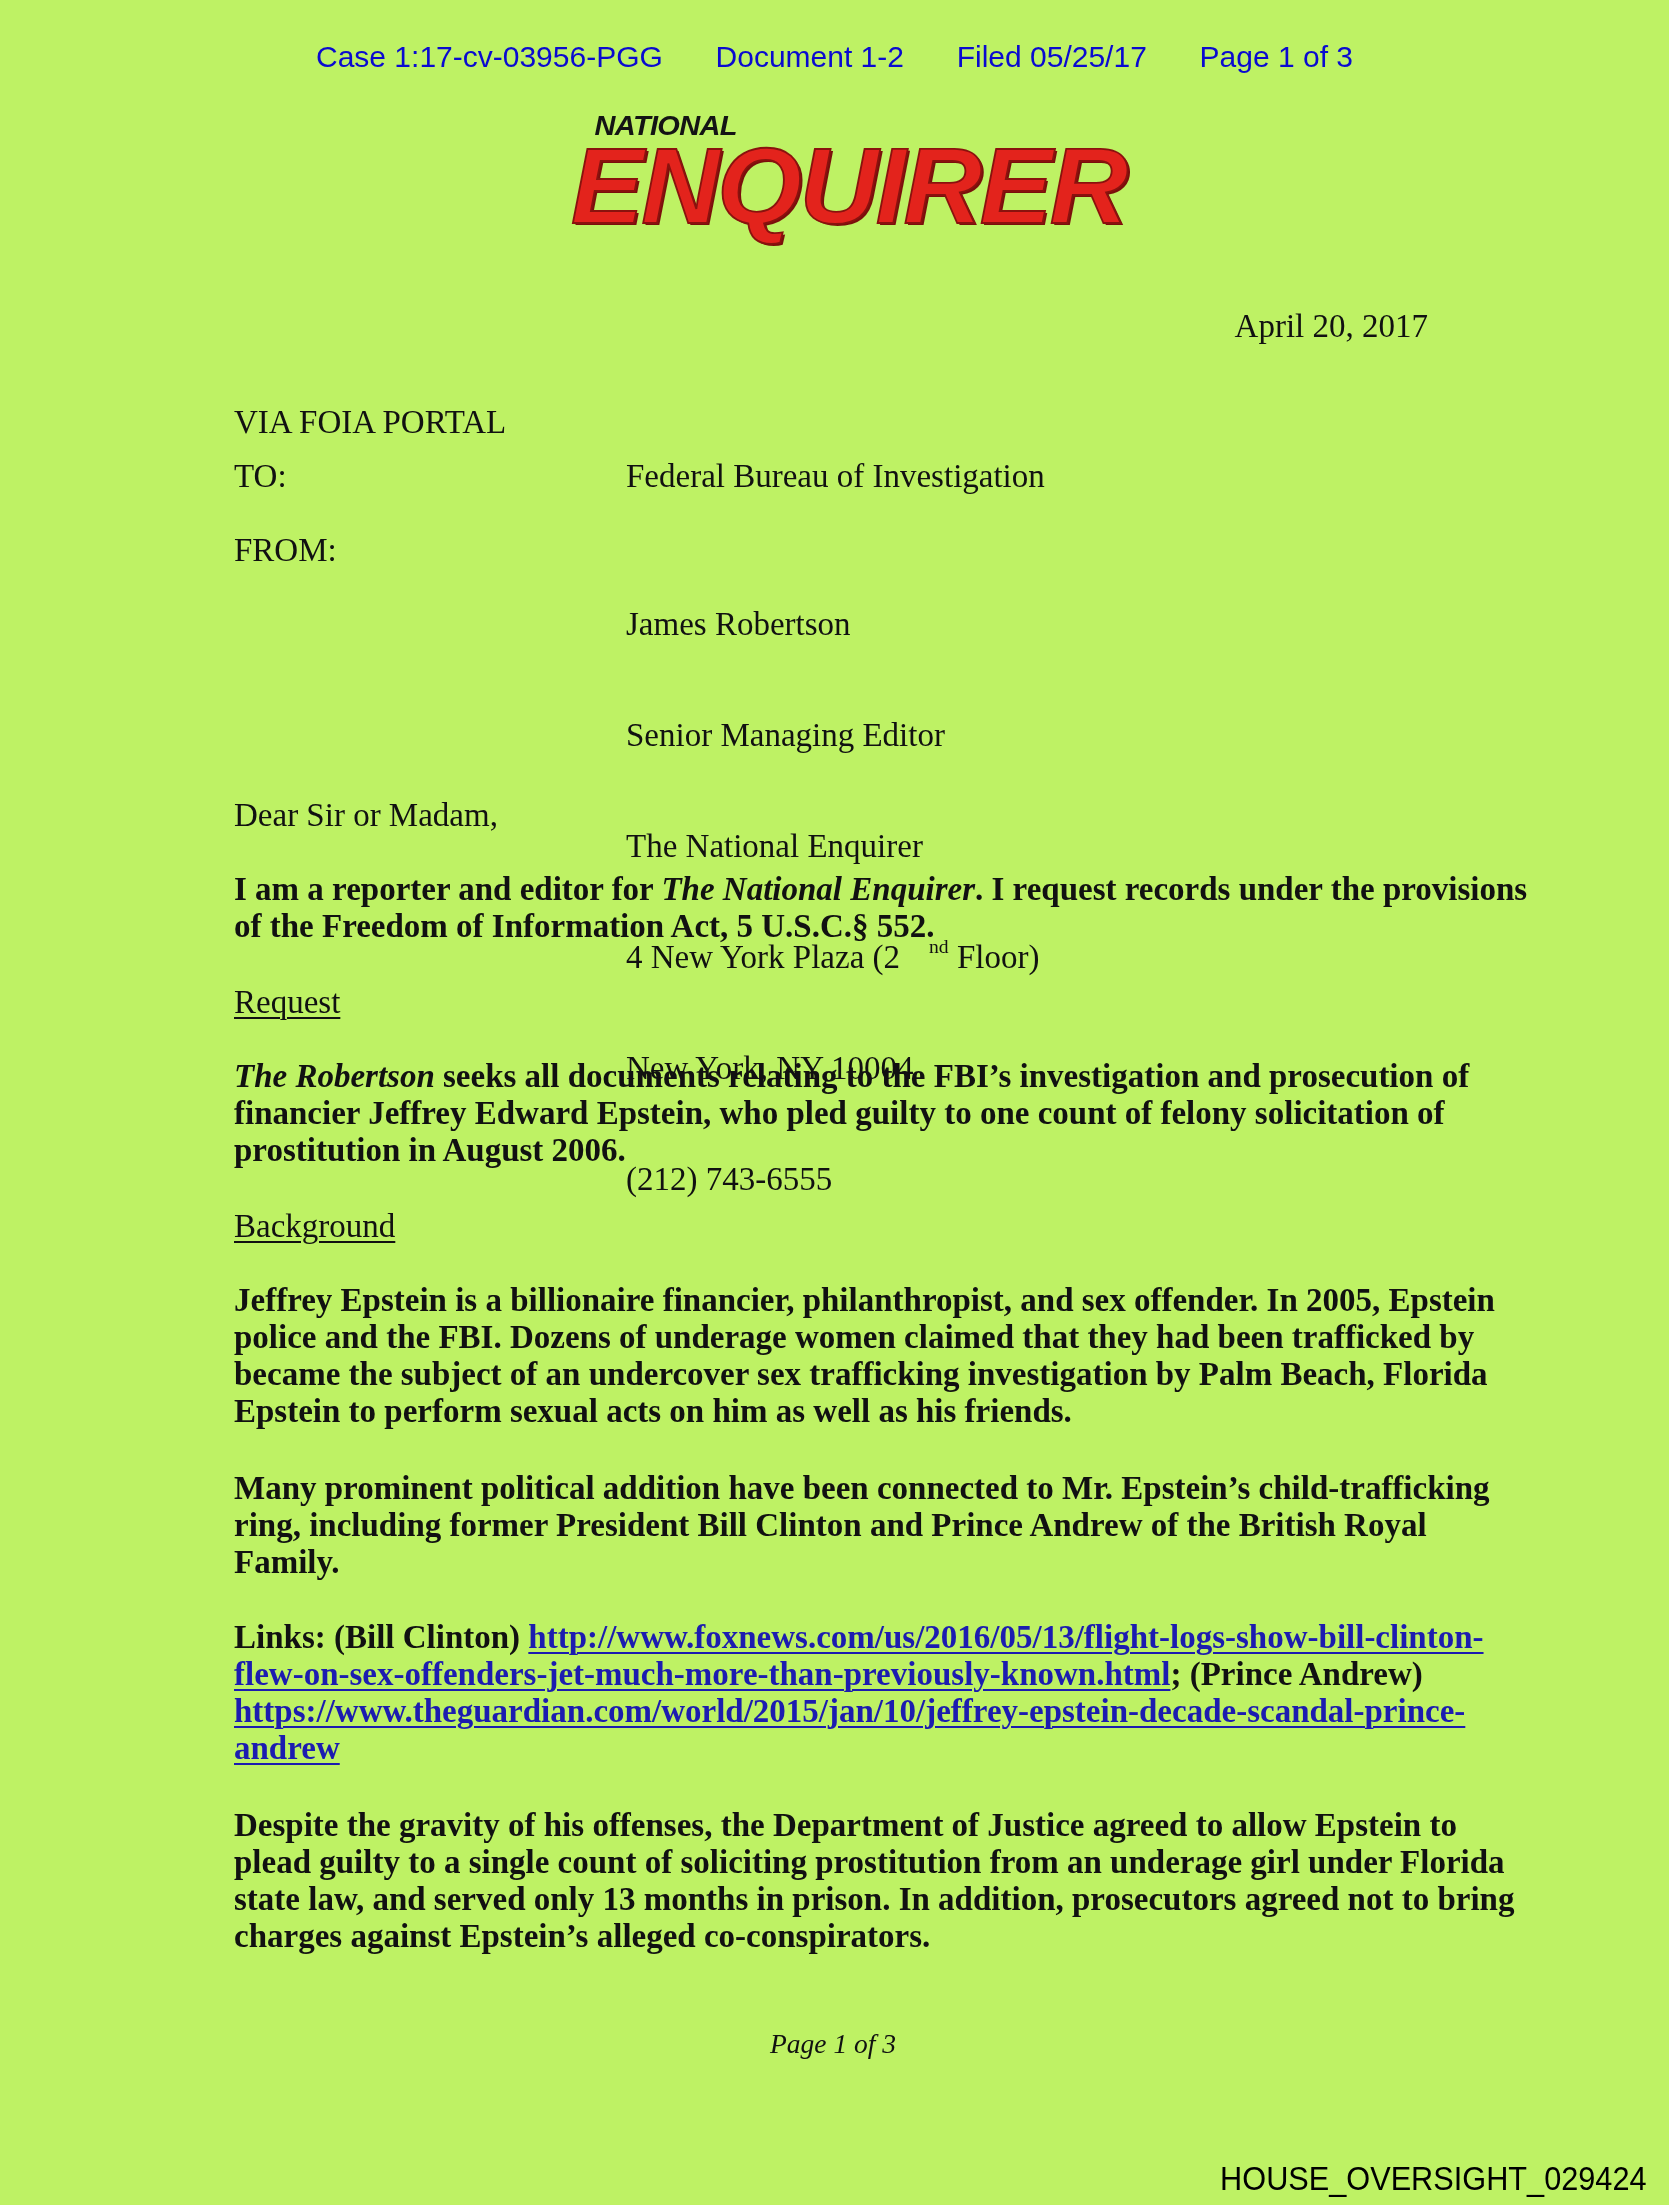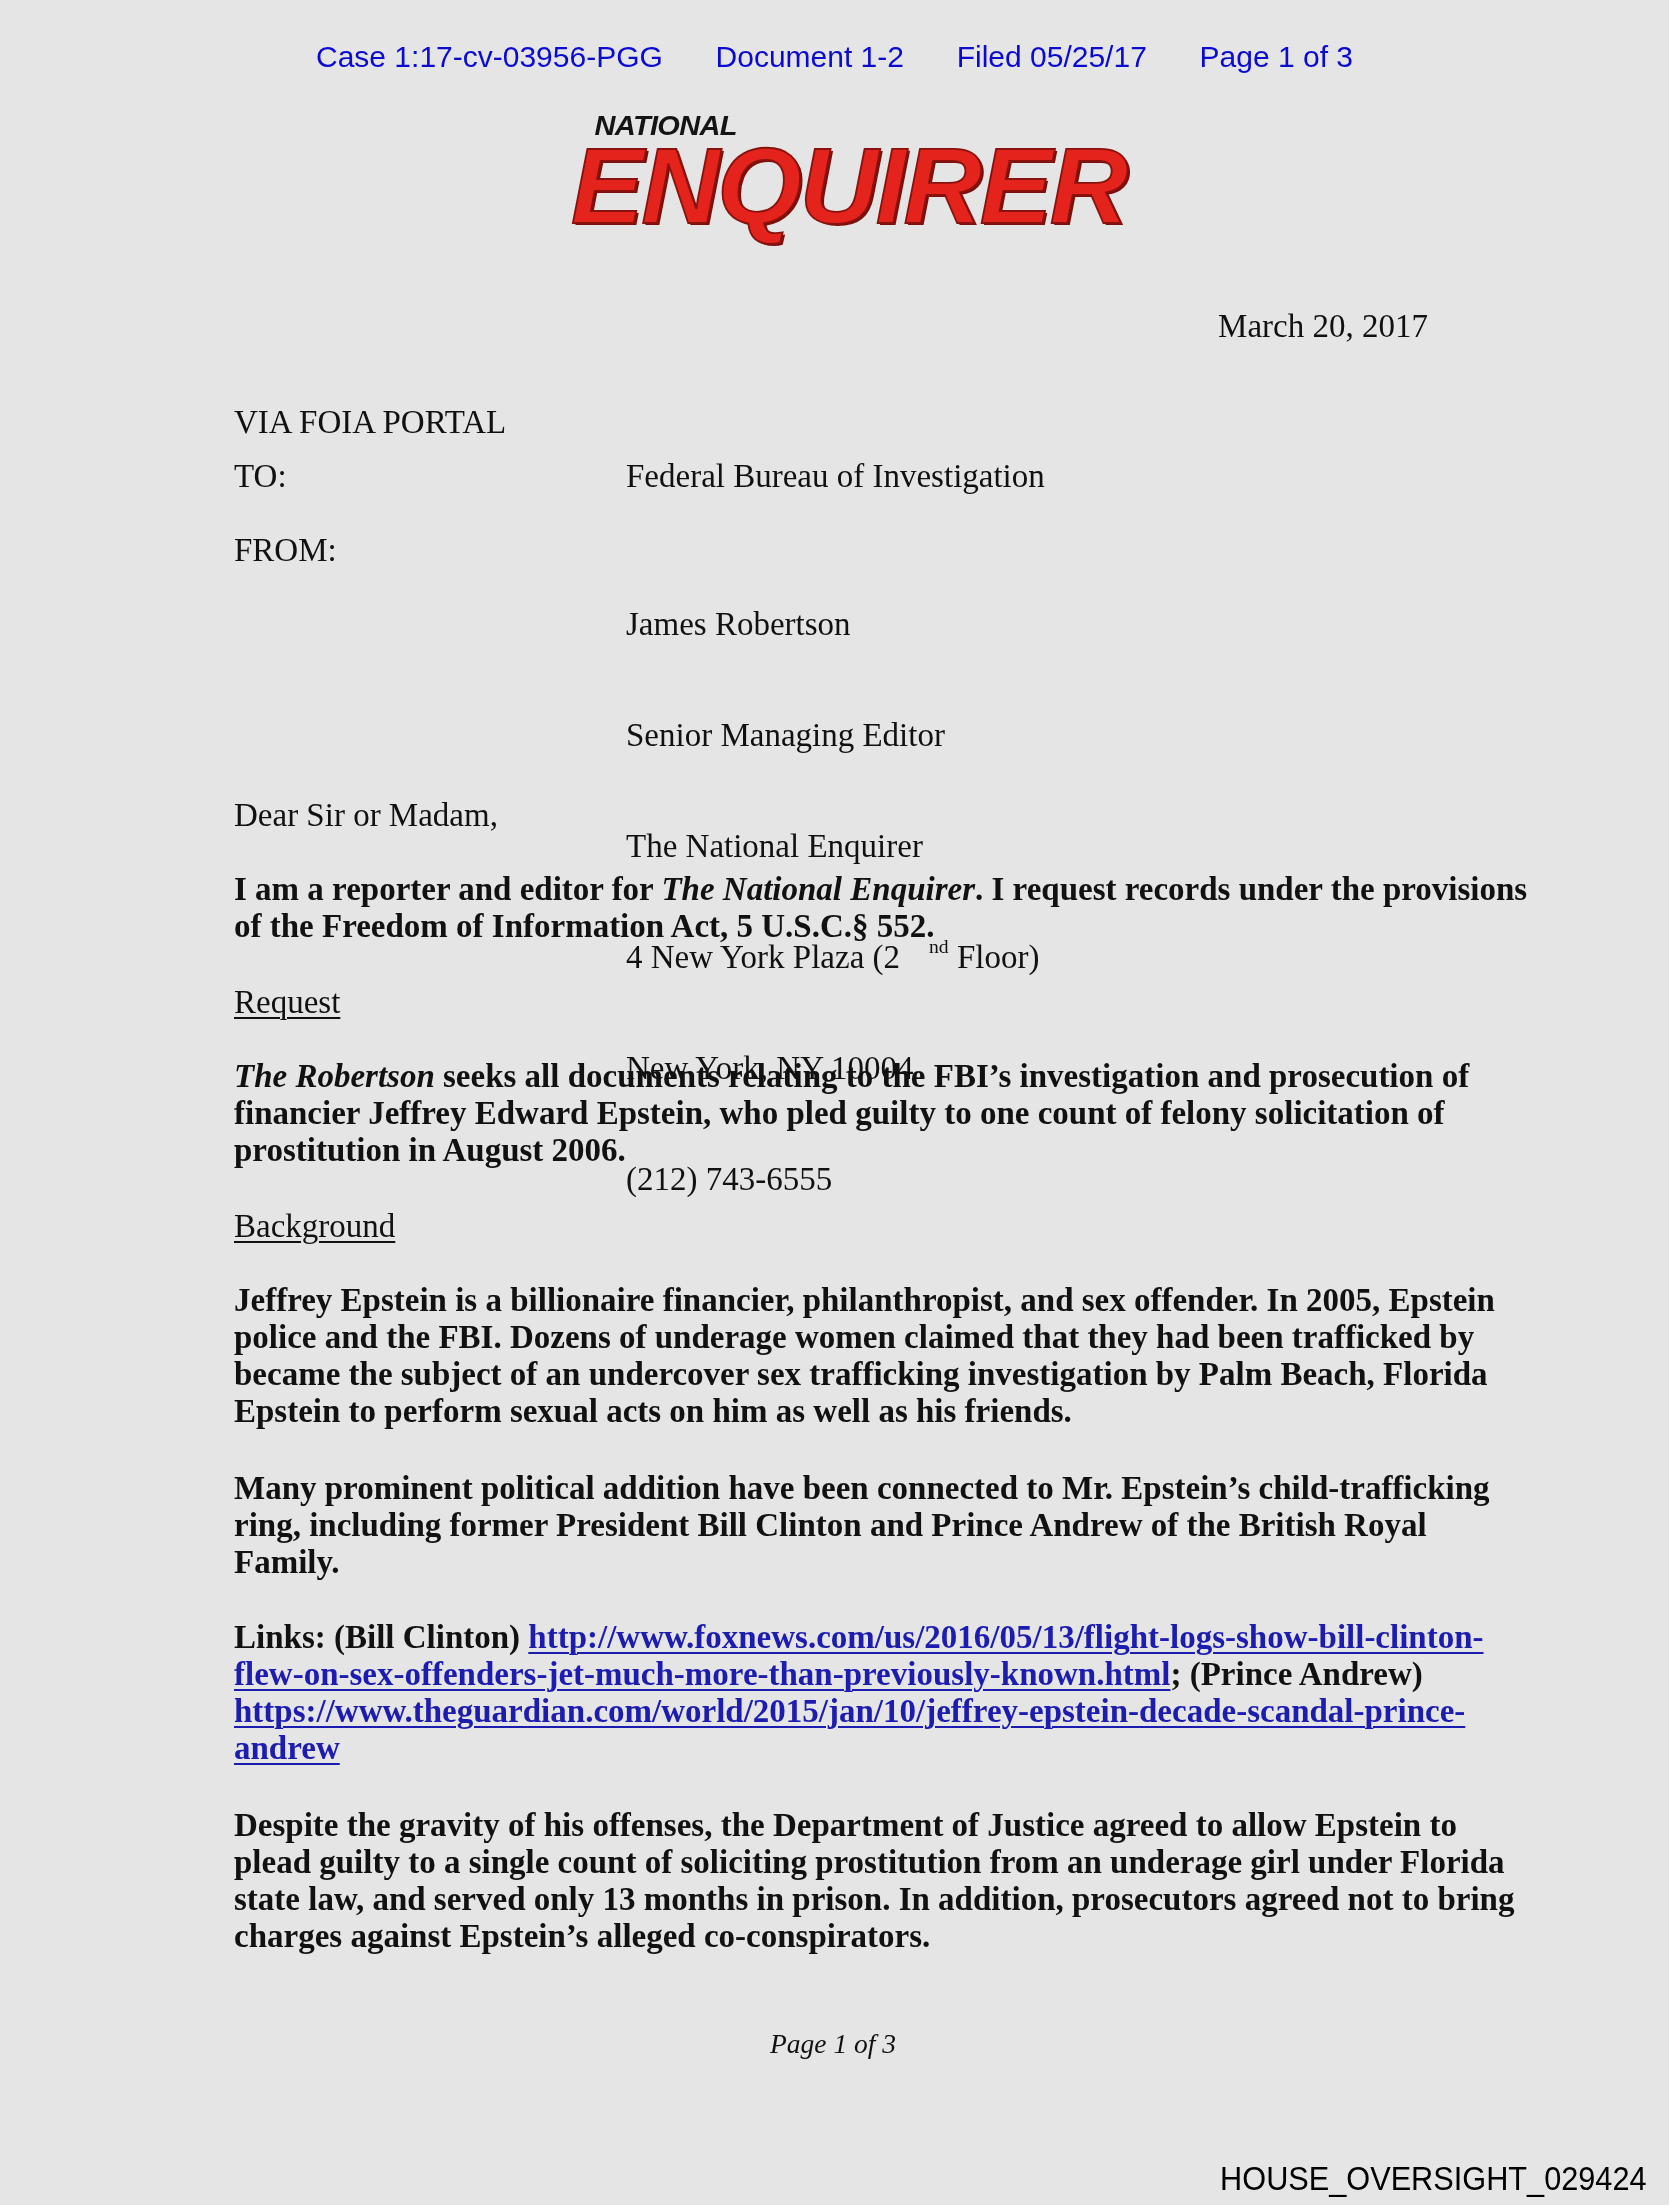--- a/index.html
+++ b/index.html
@@ -1,17 +1,17 @@
 <!DOCTYPE html>
 <html style="font-size:10.5px"><head>
 <meta charset="utf-8">
 <style>
   html, body { margin: 0; padding: 0; background: #ffffff; }
   body { width: 1669px; height: 2205px; position: relative; overflow: hidden; }
-  .page { position: absolute; left: 0; top: 0; width: 1669px; height: 2205px; background: #e5e5e5; }
+  .page { position: absolute; left: 0; top: 0; width: 1669px; height: 2205px; background: #bef264; }
 
   .stamp-top {
     position: absolute; left: 316px; top: 38px; width: 1037px;
     font-family: "Liberation Sans", sans-serif; font-size: 30px; line-height: 37px;
     color: #0a0ad0; white-space: pre; letter-spacing: 0px;
     display: flex; justify-content: space-between;
   }
   .stamp-top span { display: inline-block; }
 
   .logo { position: absolute; left: 571px; top: 111px; width: 524px; height: 131px; }
@@ -65,21 +65,21 @@
     <span>Filed 05/25/17</span>
     <span>Page 1 of 3</span>
   </div>
 
   <div class="logo">
     <div class="logo-national">NATIONAL</div>
     <div class="logo-enquirer">ENQUIRER</div>
   </div>
 
   <div class="doc">
-    <div class="abs date">March 20, 2017</div>
+    <div class="abs date">April 20, 2017</div>
 
     <div class="abs label" style="top:404px">VIA FOIA PORTAL</div>
 
     <div class="abs label" style="top:458px">TO:</div>
     <div class="abs value" style="top:458px">Federal Bureau of Investigation</div>
 
     <div class="abs label" style="top:532px">FROM:</div>
     <div class="abs value" style="top:532px">
       <span class="line">James Robertson</span>
       <span class="line">Senior Managing Editor</span>

